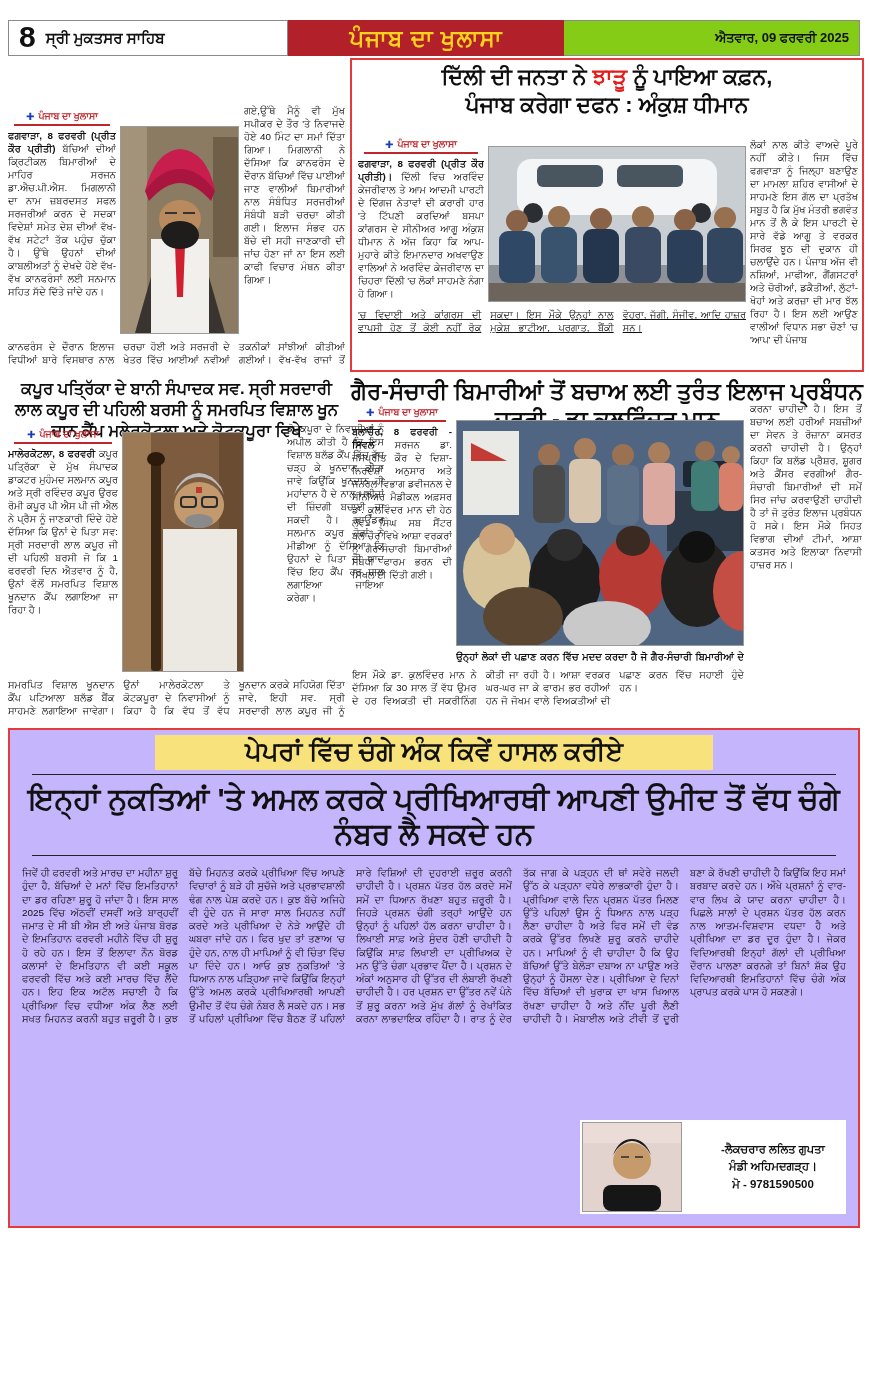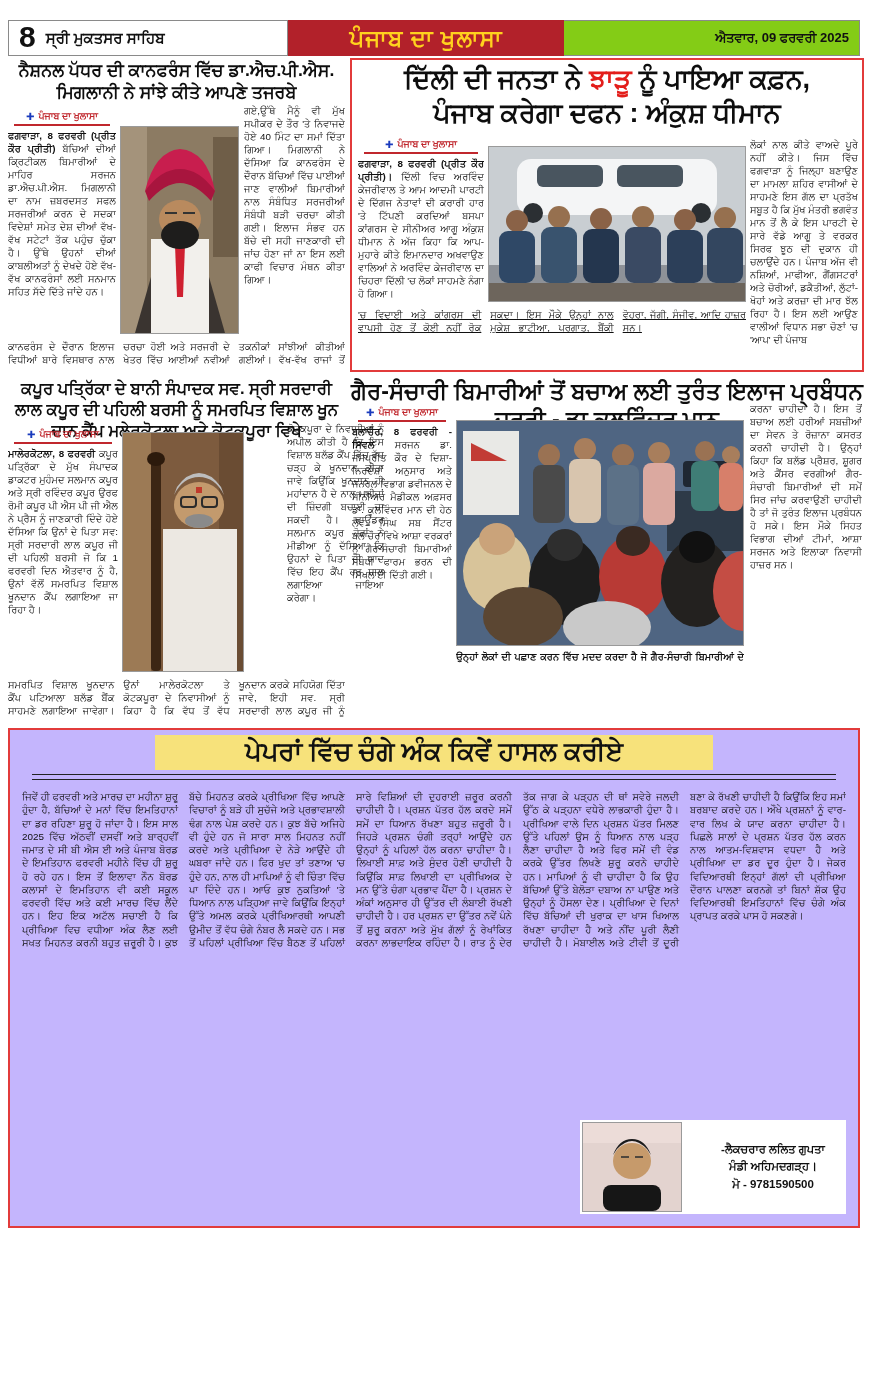--- a/index.html
+++ b/index.html
@@ -25,21 +25,21 @@
        color:#c0272d;font-weight:bold;font-size:9.5px;white-space:nowrap;}
   .plus{color:#1a3bbd;font-size:10px;}
   .bodycol{font-size:9.8px;line-height:1.33;text-align:justify;overflow:hidden;word-break:break-word;}
   .b{font-weight:bold;}
   .cols3{column-count:3;column-gap:9px;}
   .photo{border:1px solid #9a9a9a;box-sizing:border-box;background:#ddd;}
   .photo svg{display:block;}
   .redtxt{color:#e31d1a;}
   
   .a2box{left:350px;top:58px;width:514px;height:314px;border:2px solid #e23b3b;box-sizing:border-box;background:#fff;}
-  .a2box .headline{font-size:27px;line-height:1.25;padding-top:3px;}
+  .a2box .headline{font-size:22px;line-height:1.25;padding-top:3px;}
   
   .exambox{left:8px;top:728px;width:852px;height:500px;border:2.5px solid #e23b3b;box-sizing:border-box;background:#c4b5fd;}
   .kickerwrap{text-align:center;margin-top:5px;}
   .kicker{display:inline-block;background:#f7e27b;padding:1px 90px 3px 90px;font-size:26px;font-weight:bold;}
   .examrule{height:0;border-top:1.5px solid #222;margin:4px 22px 0 22px;}
   .examhead{font-size:30px;font-weight:800;text-align:center;line-height:1.15;margin:7px 10px 0 10px;letter-spacing:0;}
   .exambody{margin:10px 12px 0 12px;column-count:5;column-gap:11px;height:352px;
     font-size:9.9px;line-height:1.34;text-align:justify;overflow:hidden;}
   .contact{position:absolute;right:12px;bottom:12px;width:262px;background:#fff;display:flex;gap:20px;align-items:center;padding:2px;}
   .contact .ctext{font-size:11.5px;font-weight:bold;text-align:center;flex:1;line-height:1.5;}
@@ -50,21 +50,20 @@
 <div class="abs masthead">
   <div class="mh-left">
     <span class="mh-num">8</span>
     <span class="mh-ed">ਸ੍ਰੀ ਮੁਕਤਸਰ ਸਾਹਿਬ</span>
   </div>
   <div class="mh-center">ਪੰਜਾਬ ਦਾ ਖੁਲਾਸਾ</div>
   <div class="mh-right">ਐਤਵਾਰ, 09 ਫਰਵਰੀ 2025</div>
 </div>
 
 <div class="abs" style="left:8px;top:60px;width:337px;height:312px;">
-  <div class="headline" style="font-size:17.5px;line-height:1.25;">ਨੈਸ਼ਨਲ ਪੱਧਰ ਦੀ ਕਾਨਫਰੰਸ ਵਿੱਚ ਡਾ.ਐਚ.ਪੀ.ਐਸ. ਮਿਗਲਾਨੀ ਨੇ ਸਾਂਝੇ ਕੀਤੇ ਆਪਣੇ ਤਜਰਬੇ</div>
   <div class="abs bodycol" style="left:0;top:50px;width:108px;height:228px;">
     <div class="tag">
       <span class="plus">✚</span>
       <span>ਪੰਜਾਬ ਦਾ ਖੁਲਾਸਾ</span>
     </div>
     <span class="b">ਫਗਵਾੜਾ, 8 ਫਰਵਰੀ (ਪ੍ਰੀਤ ਕੌਰ ਪ੍ਰੀਤੀ)</span>
     <span>ਬੱਚਿਆਂ ਦੀਆਂ ਕ੍ਰਿਟੀਕਲ ਬਿਮਾਰੀਆਂ ਦੇ ਮਾਹਿਰ ਸਰਜਨ ਡਾ.ਐਚ.ਪੀ.ਐਸ. ਮਿਗਲਾਨੀ ਦਾ ਨਾਮ ਜ਼ਬਰਦਸਤ ਸਫਲ ਸਰਜਰੀਆਂ ਕਰਨ ਦੇ ਸਦਕਾ ਵਿਦੇਸ਼ਾਂ ਸਮੇਤ ਦੇਸ਼ ਦੀਆਂ ਵੱਖ-ਵੱਖ ਸਟੇਟਾਂ ਤੱਕ ਪਹੁੰਚ ਚੁੱਕਾ ਹੈ। ਉੱਥੇ ਉਹਨਾਂ ਦੀਆਂ ਕਾਬਲੀਅਤਾਂ ਨੂੰ ਦੇਖਦੇ ਹੋਏ ਵੱਖ-ਵੱਖ ਕਾਨਫਰੰਸਾਂ ਲਈ ਸਨਮਾਨ ਸਹਿਤ ਸੱਦੇ ਦਿੱਤੇ ਜਾਂਦੇ ਹਨ।</span>
   </div>
   <div class="abs photo" style="left:112px;top:66px;width:119px;height:208px;">
     <svg width="117" height="206" viewBox="0 0 117 206" xmlns="http://www.w3.org/2000/svg">
@@ -206,30 +205,32 @@
           <ellipse cx="176" cy="120" rx="17" ry="15" fill="#3a2a22"></ellipse>
         <ellipse cx="240" cy="162" rx="36" ry="44" fill="#23211f"></ellipse>
           <ellipse cx="240" cy="126" rx="18" ry="16" fill="#111"></ellipse>
         <ellipse cx="286" cy="170" rx="30" ry="40" fill="#c44d44"></ellipse>
         <ellipse cx="66" cy="196" rx="40" ry="30" fill="#5b4632"></ellipse>
         <ellipse cx="150" cy="206" rx="44" ry="26" fill="#c9c9c9"></ellipse>
       </g>
     </svg>
   </div>
   <div class="abs bodycol" style="left:400px;top:24px;width:112px;height:296px;">
-    <span>ਕਰਨਾ ਚਾਹੀਦਾ ਹੈ। ਇਸ ਤੋਂ ਬਚਾਅ ਲਈ ਹਰੀਆਂ ਸਬਜ਼ੀਆਂ ਦਾ ਸੇਵਨ ਤੇ ਰੋਜ਼ਾਨਾ ਕਸਰਤ ਕਰਨੀ ਚਾਹੀਦੀ ਹੈ। ਉਨ੍ਹਾਂ ਕਿਹਾ ਕਿ ਬਲੱਡ ਪ੍ਰੈਸ਼ਰ, ਸ਼ੂਗਰ ਅਤੇ ਕੈਂਸਰ ਵਰਗੀਆਂ ਗੈਰ-ਸੰਚਾਰੀ ਬਿਮਾਰੀਆਂ ਦੀ ਸਮੇਂ ਸਿਰ ਜਾਂਚ ਕਰਵਾਉਣੀ ਚਾਹੀਦੀ ਹੈ ਤਾਂ ਜੋ ਤੁਰੰਤ ਇਲਾਜ ਪ੍ਰਬੰਧਨ ਹੋ ਸਕੇ। ਇਸ ਮੌਕੇ ਸਿਹਤ ਵਿਭਾਗ ਦੀਆਂ ਟੀਮਾਂ, ਆਸ਼ਾ ਸਰਜਨ ਅਤੇ ਇਲਾਕਾ ਨਿਵਾਸੀ ਹਾਜ਼ਰ ਸਨ।</span>
+    <span>ਕਰਨਾ ਚਾਹੀਦਾ ਹੈ। ਇਸ ਤੋਂ ਬਚਾਅ ਲਈ ਹਰੀਆਂ ਸਬਜ਼ੀਆਂ ਦਾ ਸੇਵਨ ਤੇ ਰੋਜ਼ਾਨਾ ਕਸਰਤ ਕਰਨੀ ਚਾਹੀਦੀ ਹੈ। ਉਨ੍ਹਾਂ ਕਿਹਾ ਕਿ ਬਲੱਡ ਪ੍ਰੈਸ਼ਰ, ਸ਼ੂਗਰ ਅਤੇ ਕੈਂਸਰ ਵਰਗੀਆਂ ਗੈਰ-ਸੰਚਾਰੀ ਬਿਮਾਰੀਆਂ ਦੀ ਸਮੇਂ ਸਿਰ ਜਾਂਚ ਕਰਵਾਉਣੀ ਚਾਹੀਦੀ ਹੈ ਤਾਂ ਜੋ ਤੁਰੰਤ ਇਲਾਜ ਪ੍ਰਬੰਧਨ ਹੋ ਸਕੇ। ਇਸ ਮੌਕੇ ਸਿਹਤ ਵਿਭਾਗ ਦੀਆਂ ਟੀਮਾਂ, ਆਸ਼ਾ ਕਤਸਰ ਅਤੇ ਇਲਾਕਾ ਨਿਵਾਸੀ ਹਾਜ਼ਰ ਸਨ।</span>
   </div>
   <div class="abs bodycol" style="left:106px;top:272px;width:288px;height:14px;font-weight:bold;">ਉਨ੍ਹਾਂ ਲੋਕਾਂ ਦੀ ਪਛਾਣ ਕਰਨ ਵਿੱਚ ਮਦਦ ਕਰਦਾ ਹੈ ਜੋ ਗੈਰ-ਸੰਚਾਰੀ ਬਿਮਾਰੀਆਂ ਦੇ ਜੋਖਮ ਵਿੱਚ ਹਨ।</div>
+  <div class="abs bodycol cols3" style="left:2px;top:290px;width:392px;height:52px;">ਇਸ ਮੌਕੇ ਡਾ. ਕੁਲਵਿੰਦਰ ਮਾਨ ਨੇ ਦੱਸਿਆ ਕਿ 30 ਸਾਲ ਤੋਂ ਵੱਧ ਉਮਰ ਦੇ ਹਰ ਵਿਅਕਤੀ ਦੀ ਸਕਰੀਨਿੰਗ ਕੀਤੀ ਜਾ ਰਹੀ ਹੈ। ਆਸ਼ਾ ਵਰਕਰ ਘਰ-ਘਰ ਜਾ ਕੇ ਫਾਰਮ ਭਰ ਰਹੀਆਂ ਹਨ ਜੋ ਜੋਖਮ ਵਾਲੇ ਵਿਅਕਤੀਆਂ ਦੀ ਪਛਾਣ ਕਰਨ ਵਿੱਚ ਸਹਾਈ ਹੁੰਦੇ ਹਨ।</div>
 </div>
 
 <div class="abs exambox">
   <div class="kickerwrap">
     <span class="kicker">ਪੇਪਰਾਂ ਵਿੱਚ ਚੰਗੇ ਅੰਕ ਕਿਵੇਂ ਹਾਸਲ ਕਰੀਏ</span>
   </div>
   <div class="examrule"></div>
+  <div class="examhead">ਇਨ੍ਹਾਂ ਨੁਕਤਿਆਂ 'ਤੇ ਅਮਲ ਕਰਕੇ ਪ੍ਰੀਖਿਆਰਥੀ ਆਪਣੀ ਉਮੀਦ ਤੋਂ ਵੱਧ ਚੰਗੇ ਨੰਬਰ ਲੈ ਸਕਦੇ ਹਨ</div>
   <div class="examrule"></div>
   <div class="exambody">ਜਿਵੇਂ ਹੀ ਫਰਵਰੀ ਅਤੇ ਮਾਰਚ ਦਾ ਮਹੀਨਾ ਸ਼ੁਰੂ ਹੁੰਦਾ ਹੈ, ਬੱਚਿਆਂ ਦੇ ਮਨਾਂ ਵਿੱਚ ਇਮਤਿਹਾਨਾਂ ਦਾ ਡਰ ਰਹਿਣਾ ਸ਼ੁਰੂ ਹੋ ਜਾਂਦਾ ਹੈ। ਇਸ ਸਾਲ 2025 ਵਿੱਚ ਅੱਠਵੀਂ ਦਸਵੀਂ ਅਤੇ ਬਾਰ੍ਹਵੀਂ ਜਮਾਤ ਦੇ ਸੀ ਬੀ ਐਸ ਈ ਅਤੇ ਪੰਜਾਬ ਬੋਰਡ ਦੇ ਇਮਤਿਹਾਨ ਫਰਵਰੀ ਮਹੀਨੇ ਵਿੱਚ ਹੀ ਸ਼ੁਰੂ ਹੋ ਰਹੇ ਹਨ। ਇਸ ਤੋਂ ਇਲਾਵਾ ਨੌਨ ਬੋਰਡ ਕਲਾਸਾਂ ਦੇ ਇਮਤਿਹਾਨ ਵੀ ਕਈ ਸਕੂਲ ਫਰਵਰੀ ਵਿੱਚ ਅਤੇ ਕਈ ਮਾਰਚ ਵਿੱਚ ਲੈਂਦੇ ਹਨ। ਇਹ ਇਕ ਅਟੱਲ ਸਚਾਈ ਹੈ ਕਿ ਪ੍ਰੀਖਿਆ ਵਿਚ ਵਧੀਆ ਅੰਕ ਲੈਣ ਲਈ ਸਖਤ ਮਿਹਨਤ ਕਰਨੀ ਬਹੁਤ ਜ਼ਰੂਰੀ ਹੈ। ਕੁਝ ਬੱਚੇ ਮਿਹਨਤ ਕਰਕੇ ਪ੍ਰੀਖਿਆ ਵਿੱਚ ਆਪਣੇ ਵਿਚਾਰਾਂ ਨੂੰ ਬੜੇ ਹੀ ਸੁਚੱਜੇ ਅਤੇ ਪ੍ਰਭਾਵਸ਼ਾਲੀ ਢੰਗ ਨਾਲ ਪੇਸ਼ ਕਰਦੇ ਹਨ। ਕੁਝ ਬੱਚੇ ਅਜਿਹੇ ਵੀ ਹੁੰਦੇ ਹਨ ਜੋ ਸਾਰਾ ਸਾਲ ਮਿਹਨਤ ਨਹੀਂ ਕਰਦੇ ਅਤੇ ਪ੍ਰੀਖਿਆ ਦੇ ਨੇੜੇ ਆਉਂਦੇ ਹੀ ਘਬਰਾ ਜਾਂਦੇ ਹਨ। ਫਿਰ ਖੁਦ ਤਾਂ ਤਣਾਅ 'ਚ ਹੁੰਦੇ ਹਨ, ਨਾਲ ਹੀ ਮਾਪਿਆਂ ਨੂੰ ਵੀ ਚਿੰਤਾ ਵਿੱਚ ਪਾ ਦਿੰਦੇ ਹਨ। ਆਓ ਕੁਝ ਨੁਕਤਿਆਂ 'ਤੇ ਧਿਆਨ ਨਾਲ ਪੜ੍ਹਿਆ ਜਾਵੇ ਕਿਉਂਕਿ ਇਨ੍ਹਾਂ ਉੱਤੇ ਅਮਲ ਕਰਕੇ ਪ੍ਰੀਖਿਆਰਥੀ ਆਪਣੀ ਉਮੀਦ ਤੋਂ ਵੱਧ ਚੰਗੇ ਨੰਬਰ ਲੈ ਸਕਦੇ ਹਨ। ਸਭ ਤੋਂ ਪਹਿਲਾਂ ਪ੍ਰੀਖਿਆ ਵਿੱਚ ਬੈਠਣ ਤੋਂ ਪਹਿਲਾਂ ਸਾਰੇ ਵਿਸ਼ਿਆਂ ਦੀ ਦੁਹਰਾਈ ਜ਼ਰੂਰ ਕਰਨੀ ਚਾਹੀਦੀ ਹੈ। ਪ੍ਰਸ਼ਨ ਪੱਤਰ ਹੱਲ ਕਰਦੇ ਸਮੇਂ ਸਮੇਂ ਦਾ ਧਿਆਨ ਰੱਖਣਾ ਬਹੁਤ ਜ਼ਰੂਰੀ ਹੈ। ਜਿਹੜੇ ਪ੍ਰਸ਼ਨ ਚੰਗੀ ਤਰ੍ਹਾਂ ਆਉਂਦੇ ਹਨ ਉਨ੍ਹਾਂ ਨੂੰ ਪਹਿਲਾਂ ਹੱਲ ਕਰਨਾ ਚਾਹੀਦਾ ਹੈ। ਲਿਖਾਈ ਸਾਫ਼ ਅਤੇ ਸੁੰਦਰ ਹੋਣੀ ਚਾਹੀਦੀ ਹੈ ਕਿਉਂਕਿ ਸਾਫ਼ ਲਿਖਾਈ ਦਾ ਪ੍ਰੀਖਿਅਕ ਦੇ ਮਨ ਉੱਤੇ ਚੰਗਾ ਪ੍ਰਭਾਵ ਪੈਂਦਾ ਹੈ। ਪ੍ਰਸ਼ਨ ਦੇ ਅੰਕਾਂ ਅਨੁਸਾਰ ਹੀ ਉੱਤਰ ਦੀ ਲੰਬਾਈ ਰੱਖਣੀ ਚਾਹੀਦੀ ਹੈ। ਹਰ ਪ੍ਰਸ਼ਨ ਦਾ ਉੱਤਰ ਨਵੇਂ ਪੰਨੇ ਤੋਂ ਸ਼ੁਰੂ ਕਰਨਾ ਅਤੇ ਮੁੱਖ ਗੱਲਾਂ ਨੂੰ ਰੇਖਾਂਕਿਤ ਕਰਨਾ ਲਾਭਦਾਇਕ ਰਹਿੰਦਾ ਹੈ। ਰਾਤ ਨੂੰ ਦੇਰ ਤੱਕ ਜਾਗ ਕੇ ਪੜ੍ਹਨ ਦੀ ਥਾਂ ਸਵੇਰੇ ਜਲਦੀ ਉੱਠ ਕੇ ਪੜ੍ਹਨਾ ਵਧੇਰੇ ਲਾਭਕਾਰੀ ਹੁੰਦਾ ਹੈ। ਪ੍ਰੀਖਿਆ ਵਾਲੇ ਦਿਨ ਪ੍ਰਸ਼ਨ ਪੱਤਰ ਮਿਲਣ ਉੱਤੇ ਪਹਿਲਾਂ ਉਸ ਨੂੰ ਧਿਆਨ ਨਾਲ ਪੜ੍ਹ ਲੈਣਾ ਚਾਹੀਦਾ ਹੈ ਅਤੇ ਫਿਰ ਸਮੇਂ ਦੀ ਵੰਡ ਕਰਕੇ ਉੱਤਰ ਲਿਖਣੇ ਸ਼ੁਰੂ ਕਰਨੇ ਚਾਹੀਦੇ ਹਨ। ਮਾਪਿਆਂ ਨੂੰ ਵੀ ਚਾਹੀਦਾ ਹੈ ਕਿ ਉਹ ਬੱਚਿਆਂ ਉੱਤੇ ਬੇਲੋੜਾ ਦਬਾਅ ਨਾ ਪਾਉਣ ਅਤੇ ਉਨ੍ਹਾਂ ਨੂੰ ਹੌਸਲਾ ਦੇਣ। ਪ੍ਰੀਖਿਆ ਦੇ ਦਿਨਾਂ ਵਿੱਚ ਬੱਚਿਆਂ ਦੀ ਖੁਰਾਕ ਦਾ ਖਾਸ ਖਿਆਲ ਰੱਖਣਾ ਚਾਹੀਦਾ ਹੈ ਅਤੇ ਨੀਂਦ ਪੂਰੀ ਲੈਣੀ ਚਾਹੀਦੀ ਹੈ। ਮੋਬਾਈਲ ਅਤੇ ਟੀਵੀ ਤੋਂ ਦੂਰੀ ਬਣਾ ਕੇ ਰੱਖਣੀ ਚਾਹੀਦੀ ਹੈ ਕਿਉਂਕਿ ਇਹ ਸਮਾਂ ਬਰਬਾਦ ਕਰਦੇ ਹਨ। ਔਖੇ ਪ੍ਰਸ਼ਨਾਂ ਨੂੰ ਵਾਰ-ਵਾਰ ਲਿਖ ਕੇ ਯਾਦ ਕਰਨਾ ਚਾਹੀਦਾ ਹੈ। ਪਿਛਲੇ ਸਾਲਾਂ ਦੇ ਪ੍ਰਸ਼ਨ ਪੱਤਰ ਹੱਲ ਕਰਨ ਨਾਲ ਆਤਮ-ਵਿਸ਼ਵਾਸ ਵਧਦਾ ਹੈ ਅਤੇ ਪ੍ਰੀਖਿਆ ਦਾ ਡਰ ਦੂਰ ਹੁੰਦਾ ਹੈ। ਜੇਕਰ ਵਿਦਿਆਰਥੀ ਇਨ੍ਹਾਂ ਗੱਲਾਂ ਦੀ ਪ੍ਰੀਖਿਆ ਦੌਰਾਨ ਪਾਲਣਾ ਕਰਨਗੇ ਤਾਂ ਬਿਨਾਂ ਸ਼ੱਕ ਉਹ ਵਿਦਿਆਰਥੀ ਇਮਤਿਹਾਨਾਂ ਵਿੱਚ ਚੰਗੇ ਅੰਕ ਪ੍ਰਾਪਤ ਕਰਕੇ ਪਾਸ ਹੋ ਸਕਣਗੇ।</div>
   <div class="contact">
     <div class="photo" style="width:100px;height:90px;flex:none;">
       <svg width="98" height="88" viewBox="0 0 98 88" xmlns="http://www.w3.org/2000/svg">
         <rect width="98" height="88" fill="#e3d3cf"></rect>
         <rect width="98" height="20" fill="#ecdcd8"></rect>
         <ellipse cx="49" cy="38" rx="19" ry="18" fill="#c69a6b"></ellipse>
         <path d="M30 32 Q36 16 49 16 Q62 16 68 32 L64 26 Q56 18 49 18 Q42 18 34 26 Z" fill="#1b1b1b"></path>
         <rect x="20" y="62" width="58" height="26" rx="8" fill="#161616"></rect>

